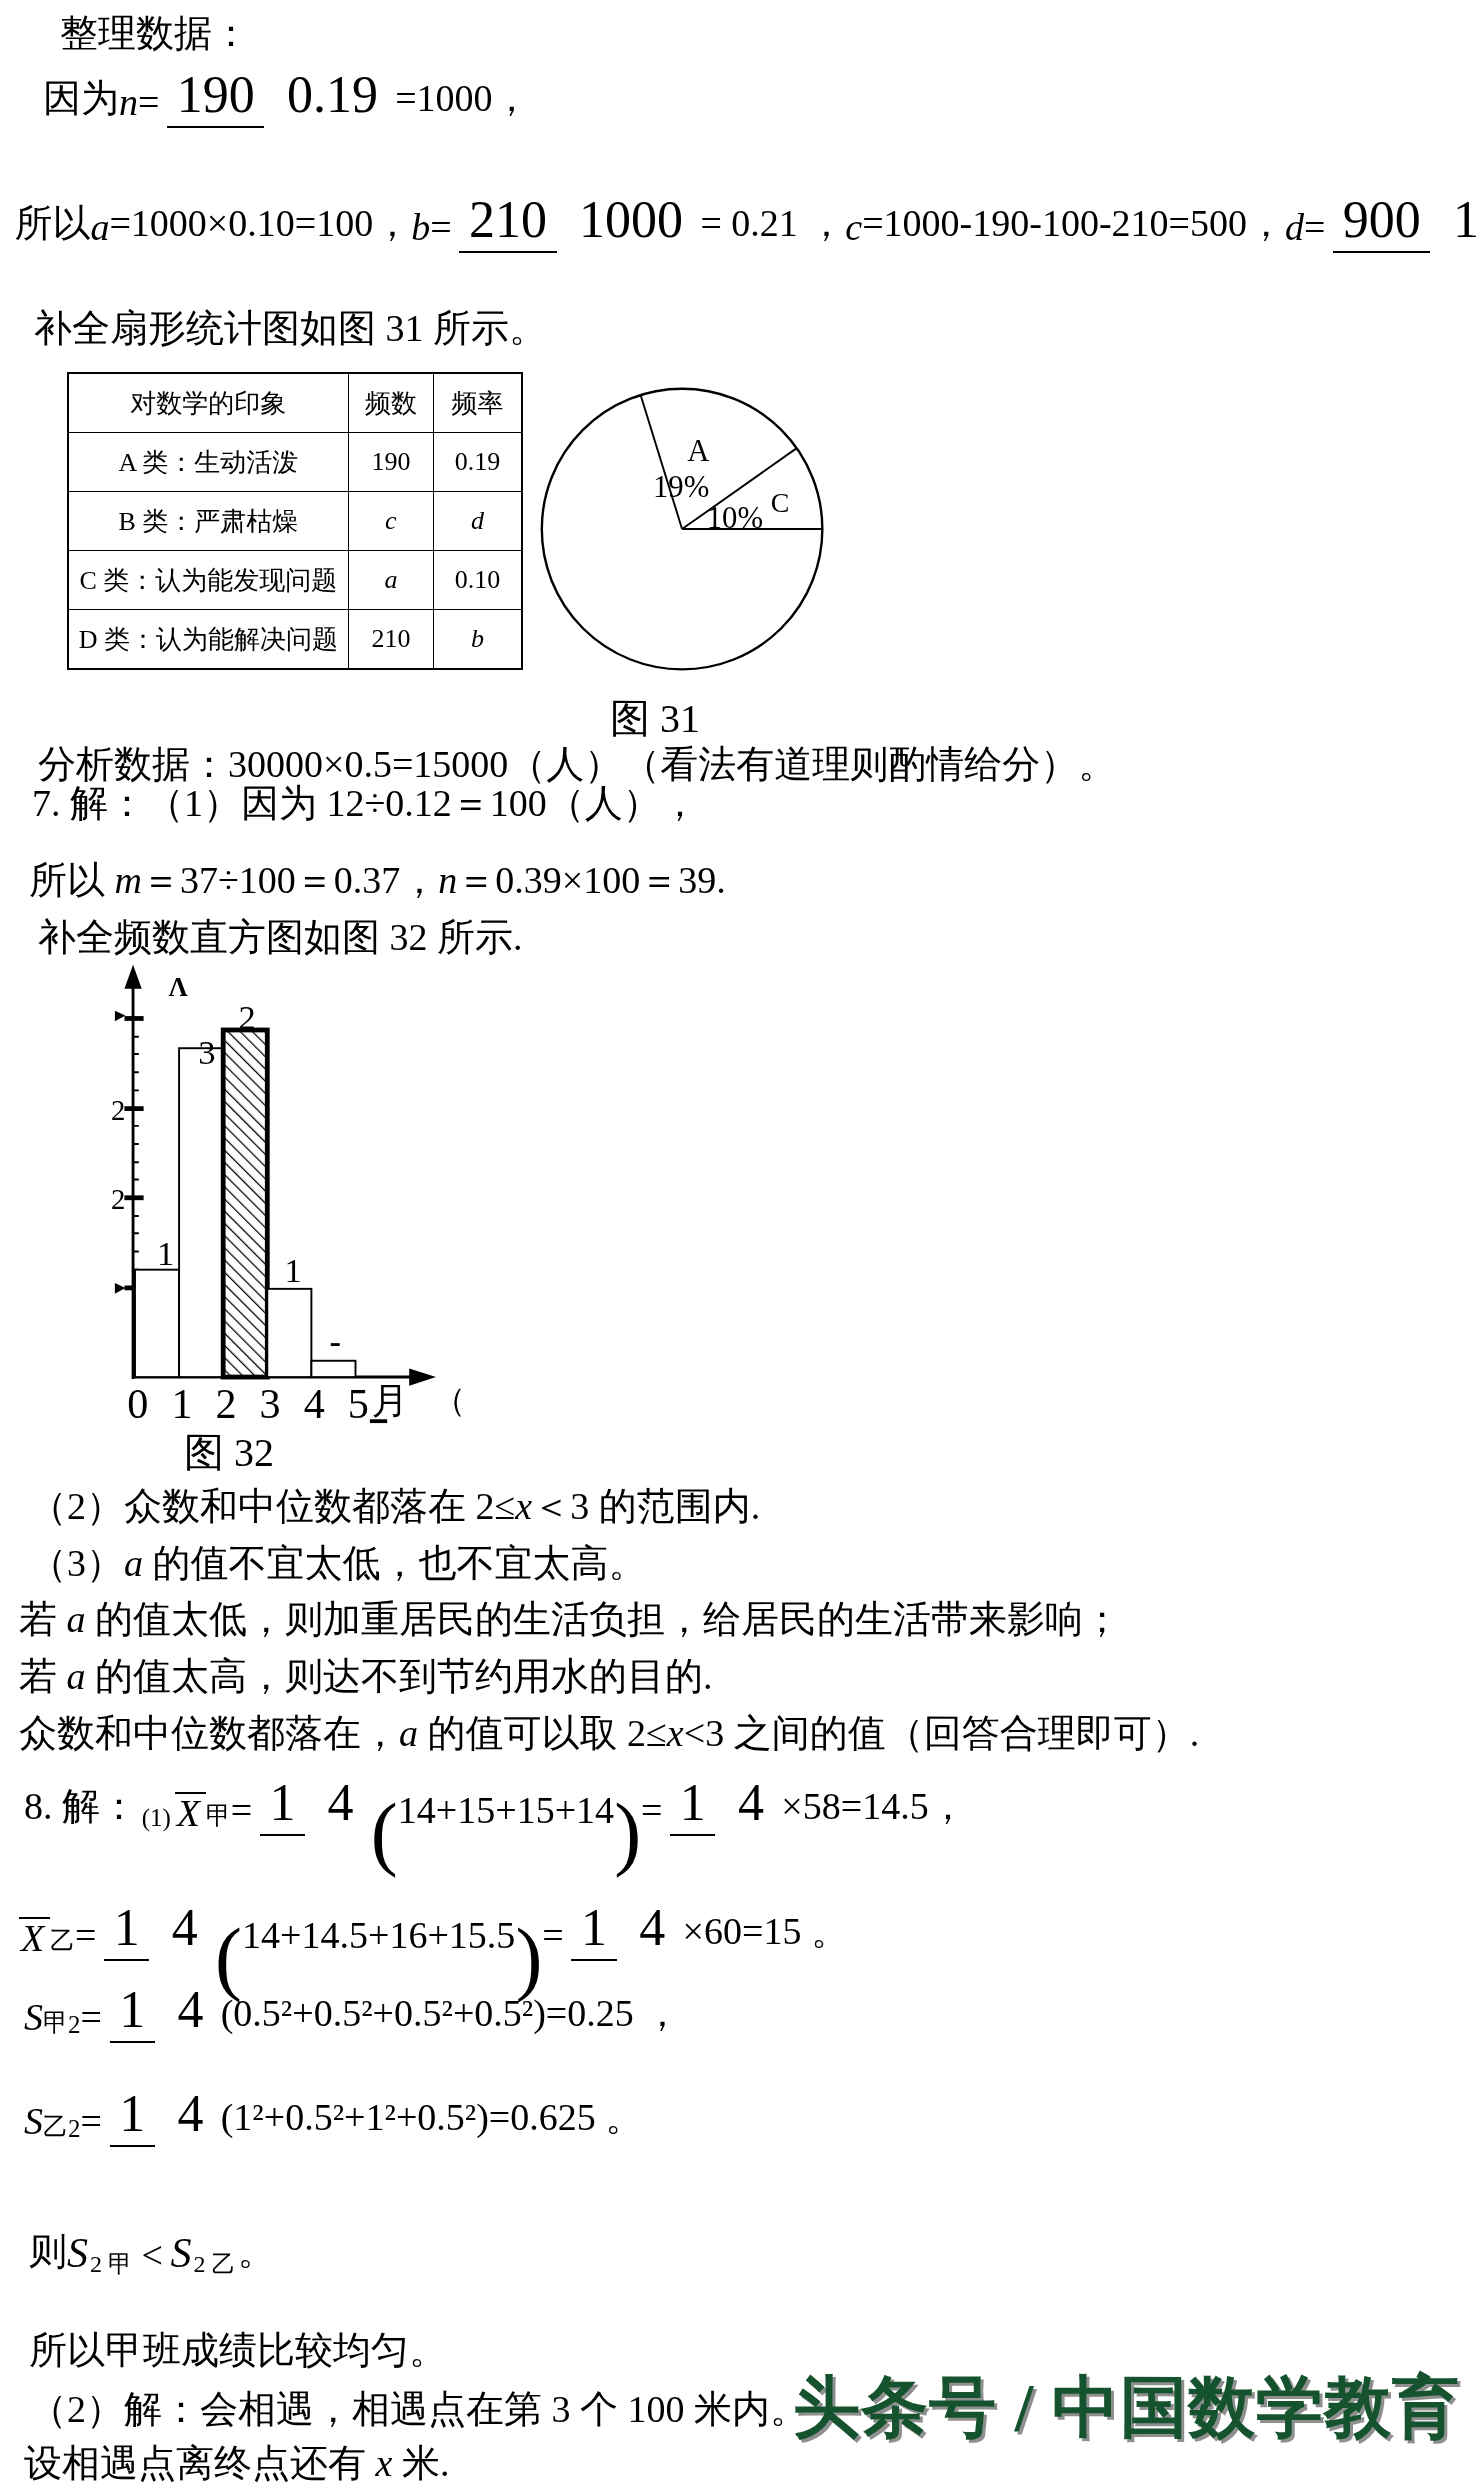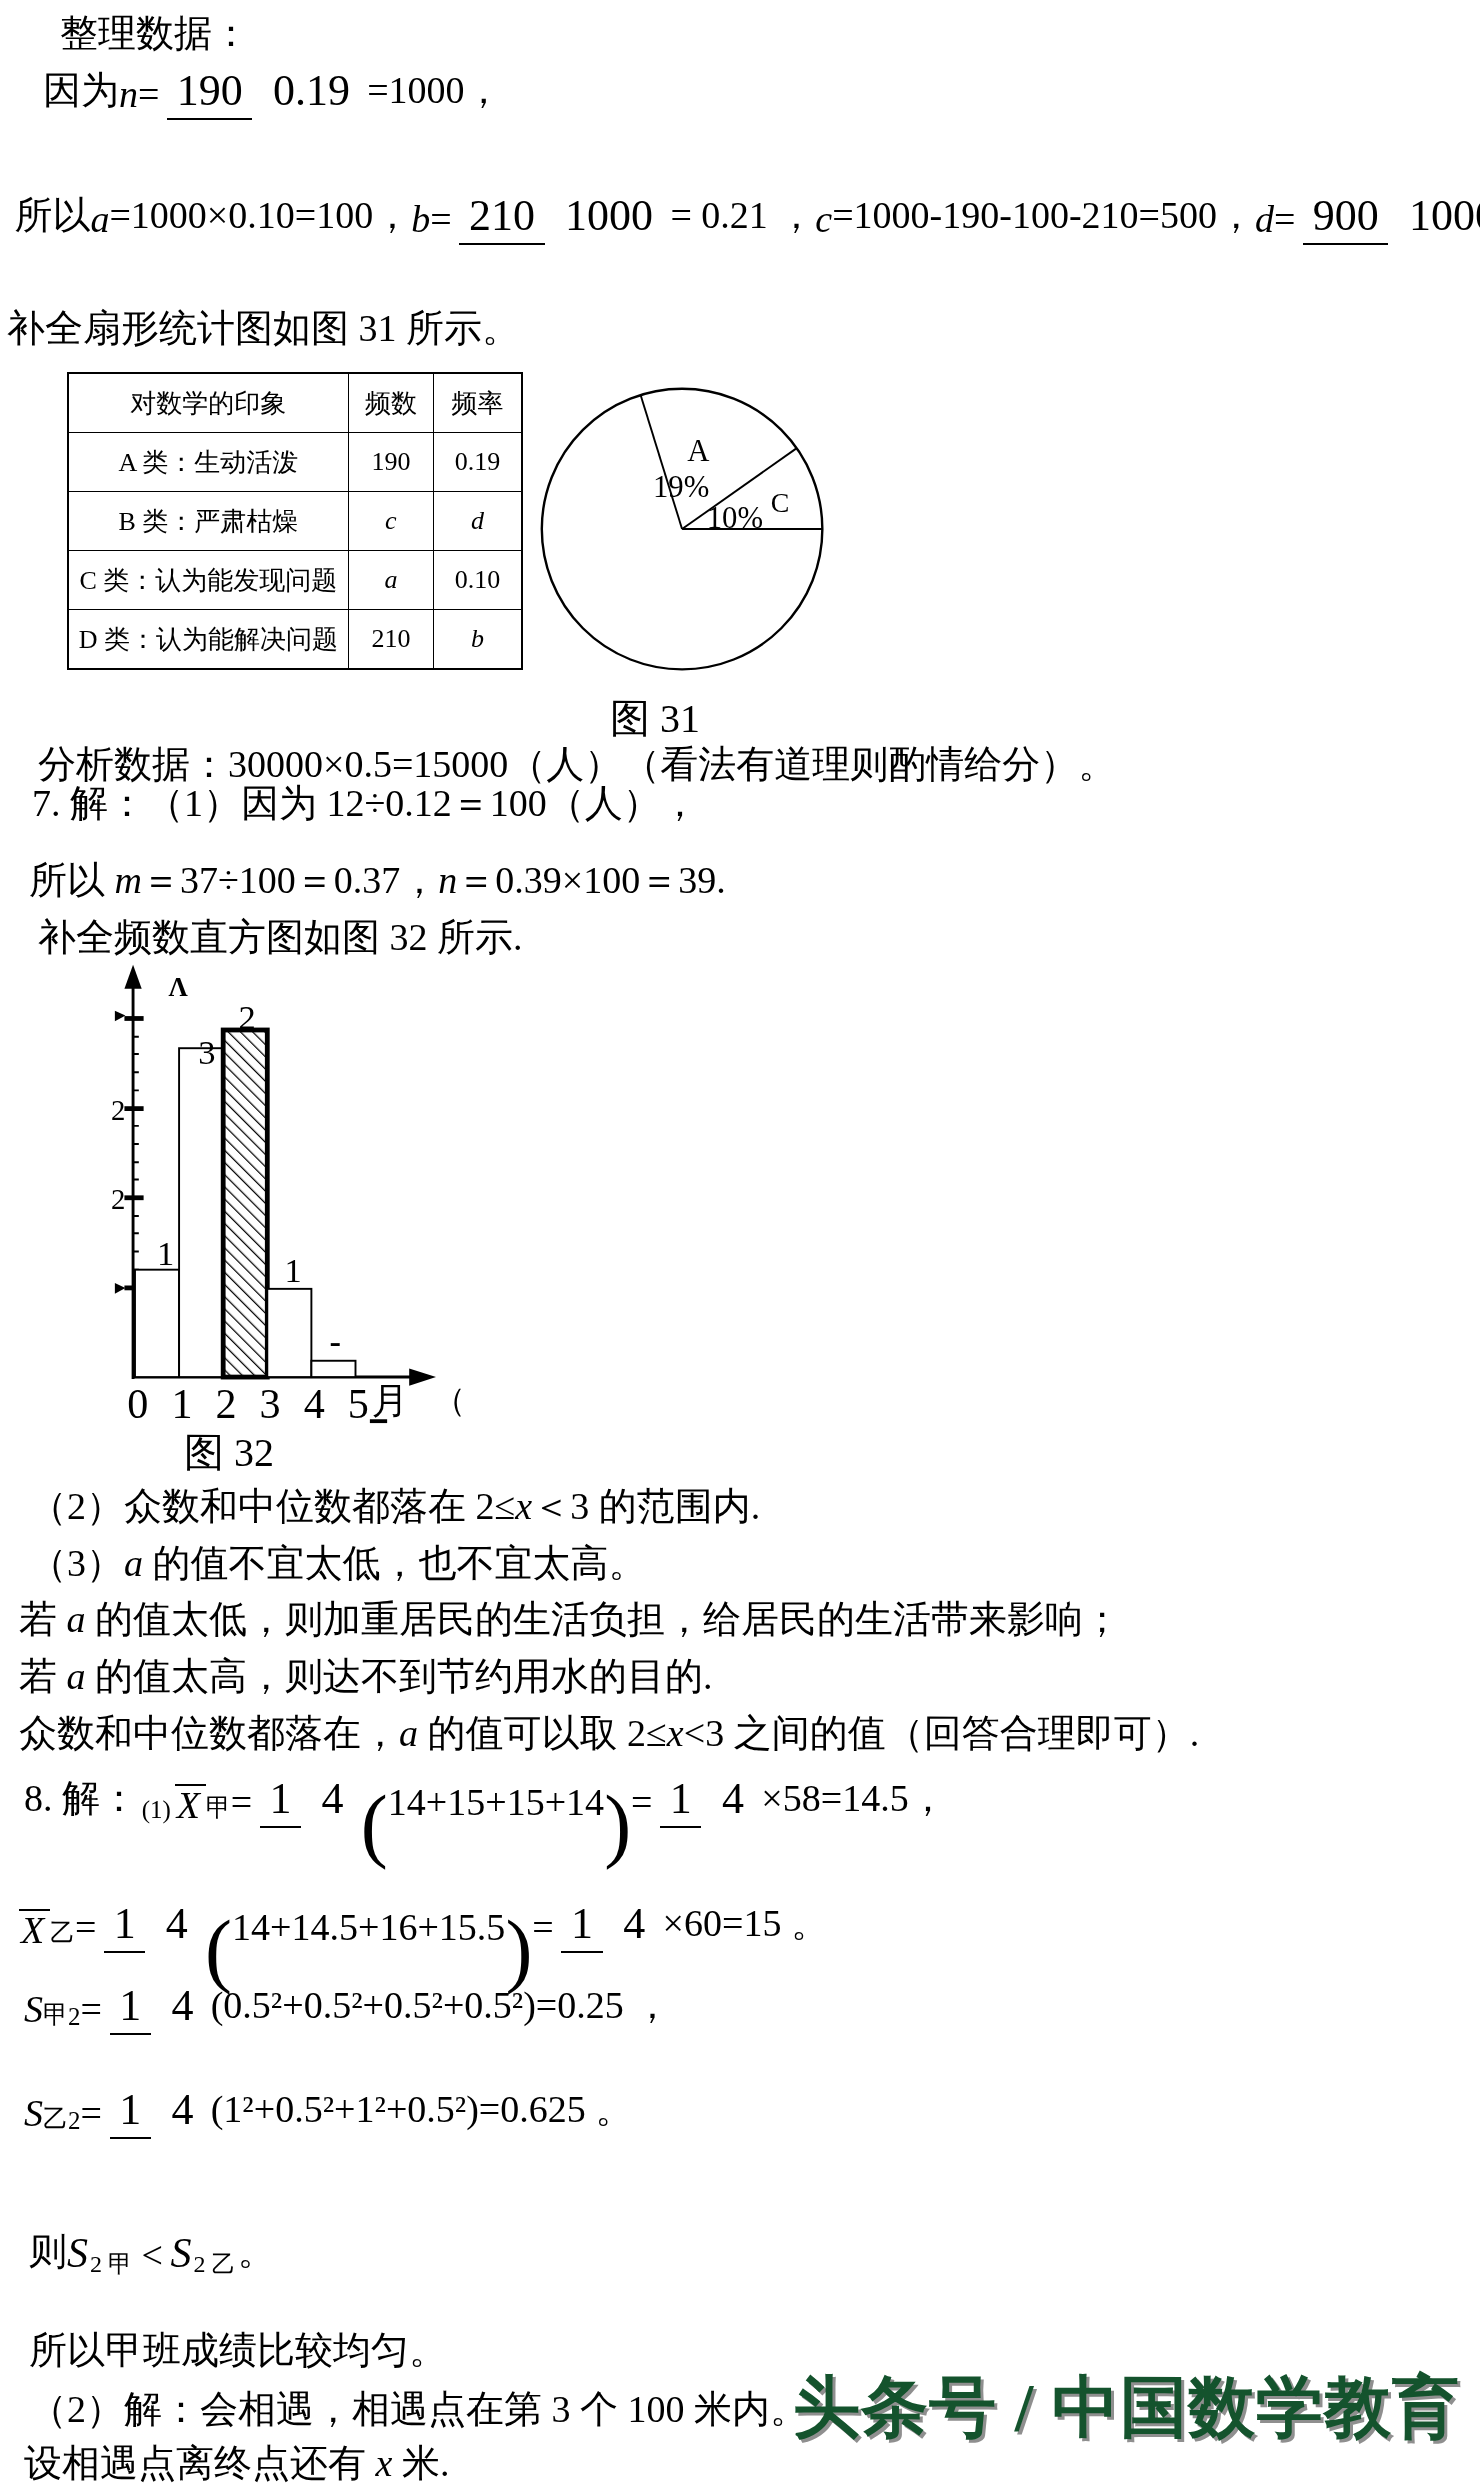--- a/index.html
+++ b/index.html
@@ -2,21 +2,21 @@
 <html><head>
 <meta charset="utf-8">
 <style>
   html,body{margin:0;padding:0;background:#e9e9e9;}
   #page{position:relative;width:1481px;height:2487px;background:#ffffff;overflow:hidden;
         font-family:"Liberation Serif","DejaVu Serif",serif;color:#000;}
   .t{position:absolute;font-size:38px;line-height:1.25;white-space:nowrap;}
   .it{font-style:italic;font-family:"Liberation Serif","DejaVu Serif",serif;}
   .fline{position:absolute;display:flex;align-items:flex-end;font-size:38px;white-space:nowrap;}
   .fline>span{display:inline-block;}
-  .frac{display:inline-flex;flex-direction:column;align-items:center;margin:0 7.7px;font-size:44px;}
+  .frac{display:inline-flex;flex-direction:column;align-items:center;margin:0 7.7px;font-size:52px;}
   .frac .fn{padding:0 9.6px 2.9px;border-bottom:2.9px solid #000;line-height:1.05;}
   .frac .fd{padding:2.9px 9.6px 0;line-height:1.05;}
   .bigp{font-size:81px;font-weight:400;line-height:0;transform:scaleY(1.02);}
   .supsm{font-size:25px;vertical-align:13.4px;margin:0 3.8px;}
   .xbar{border-top:2.9px solid #000;font-style:italic;padding:0 5.8px 0 1.9px;line-height:1;display:inline-block;margin-top:-13.4px;}
   .sb{font-size:25px;vertical-align:-11.5px;}
   .sp{font-size:25px;vertical-align:17.3px;}
   .stk{display:inline-flex;flex-direction:column;align-items:center;font-size:24px;line-height:1.05;vertical-align:-15.4px;margin:0 1.9px;}
   table.stats{position:absolute;left:67px;top:372px;border-collapse:collapse;}
   table.stats td,table.stats th{border:1.9px solid #000;font-weight:normal;text-align:center;
@@ -62,21 +62,21 @@
     <span> =1000-190-100-210=500，</span>
     <span class="it">d</span>
     <span> =</span>
     <span class="frac">
       <span class="fn">900</span>
       <span class="fd">1000</span>
     </span>
 
   </div>
 
-  <div class="t" style="left:7px;top:305px">补全扇形统计图如图 31 所示。</div>
+  <div class="t" style="left:34px;top:305px">补全扇形统计图如图 31 所示。</div>
 
   <table class="stats">
     <tbody>
         <tr>
       <th class="c1">对数学的印象</th>
       <th class="c2">频数</th>
       <th class="c3">频率</th>
     </tr>
     <tr>
       <td class="c1">A 类：生动活泼</td>

